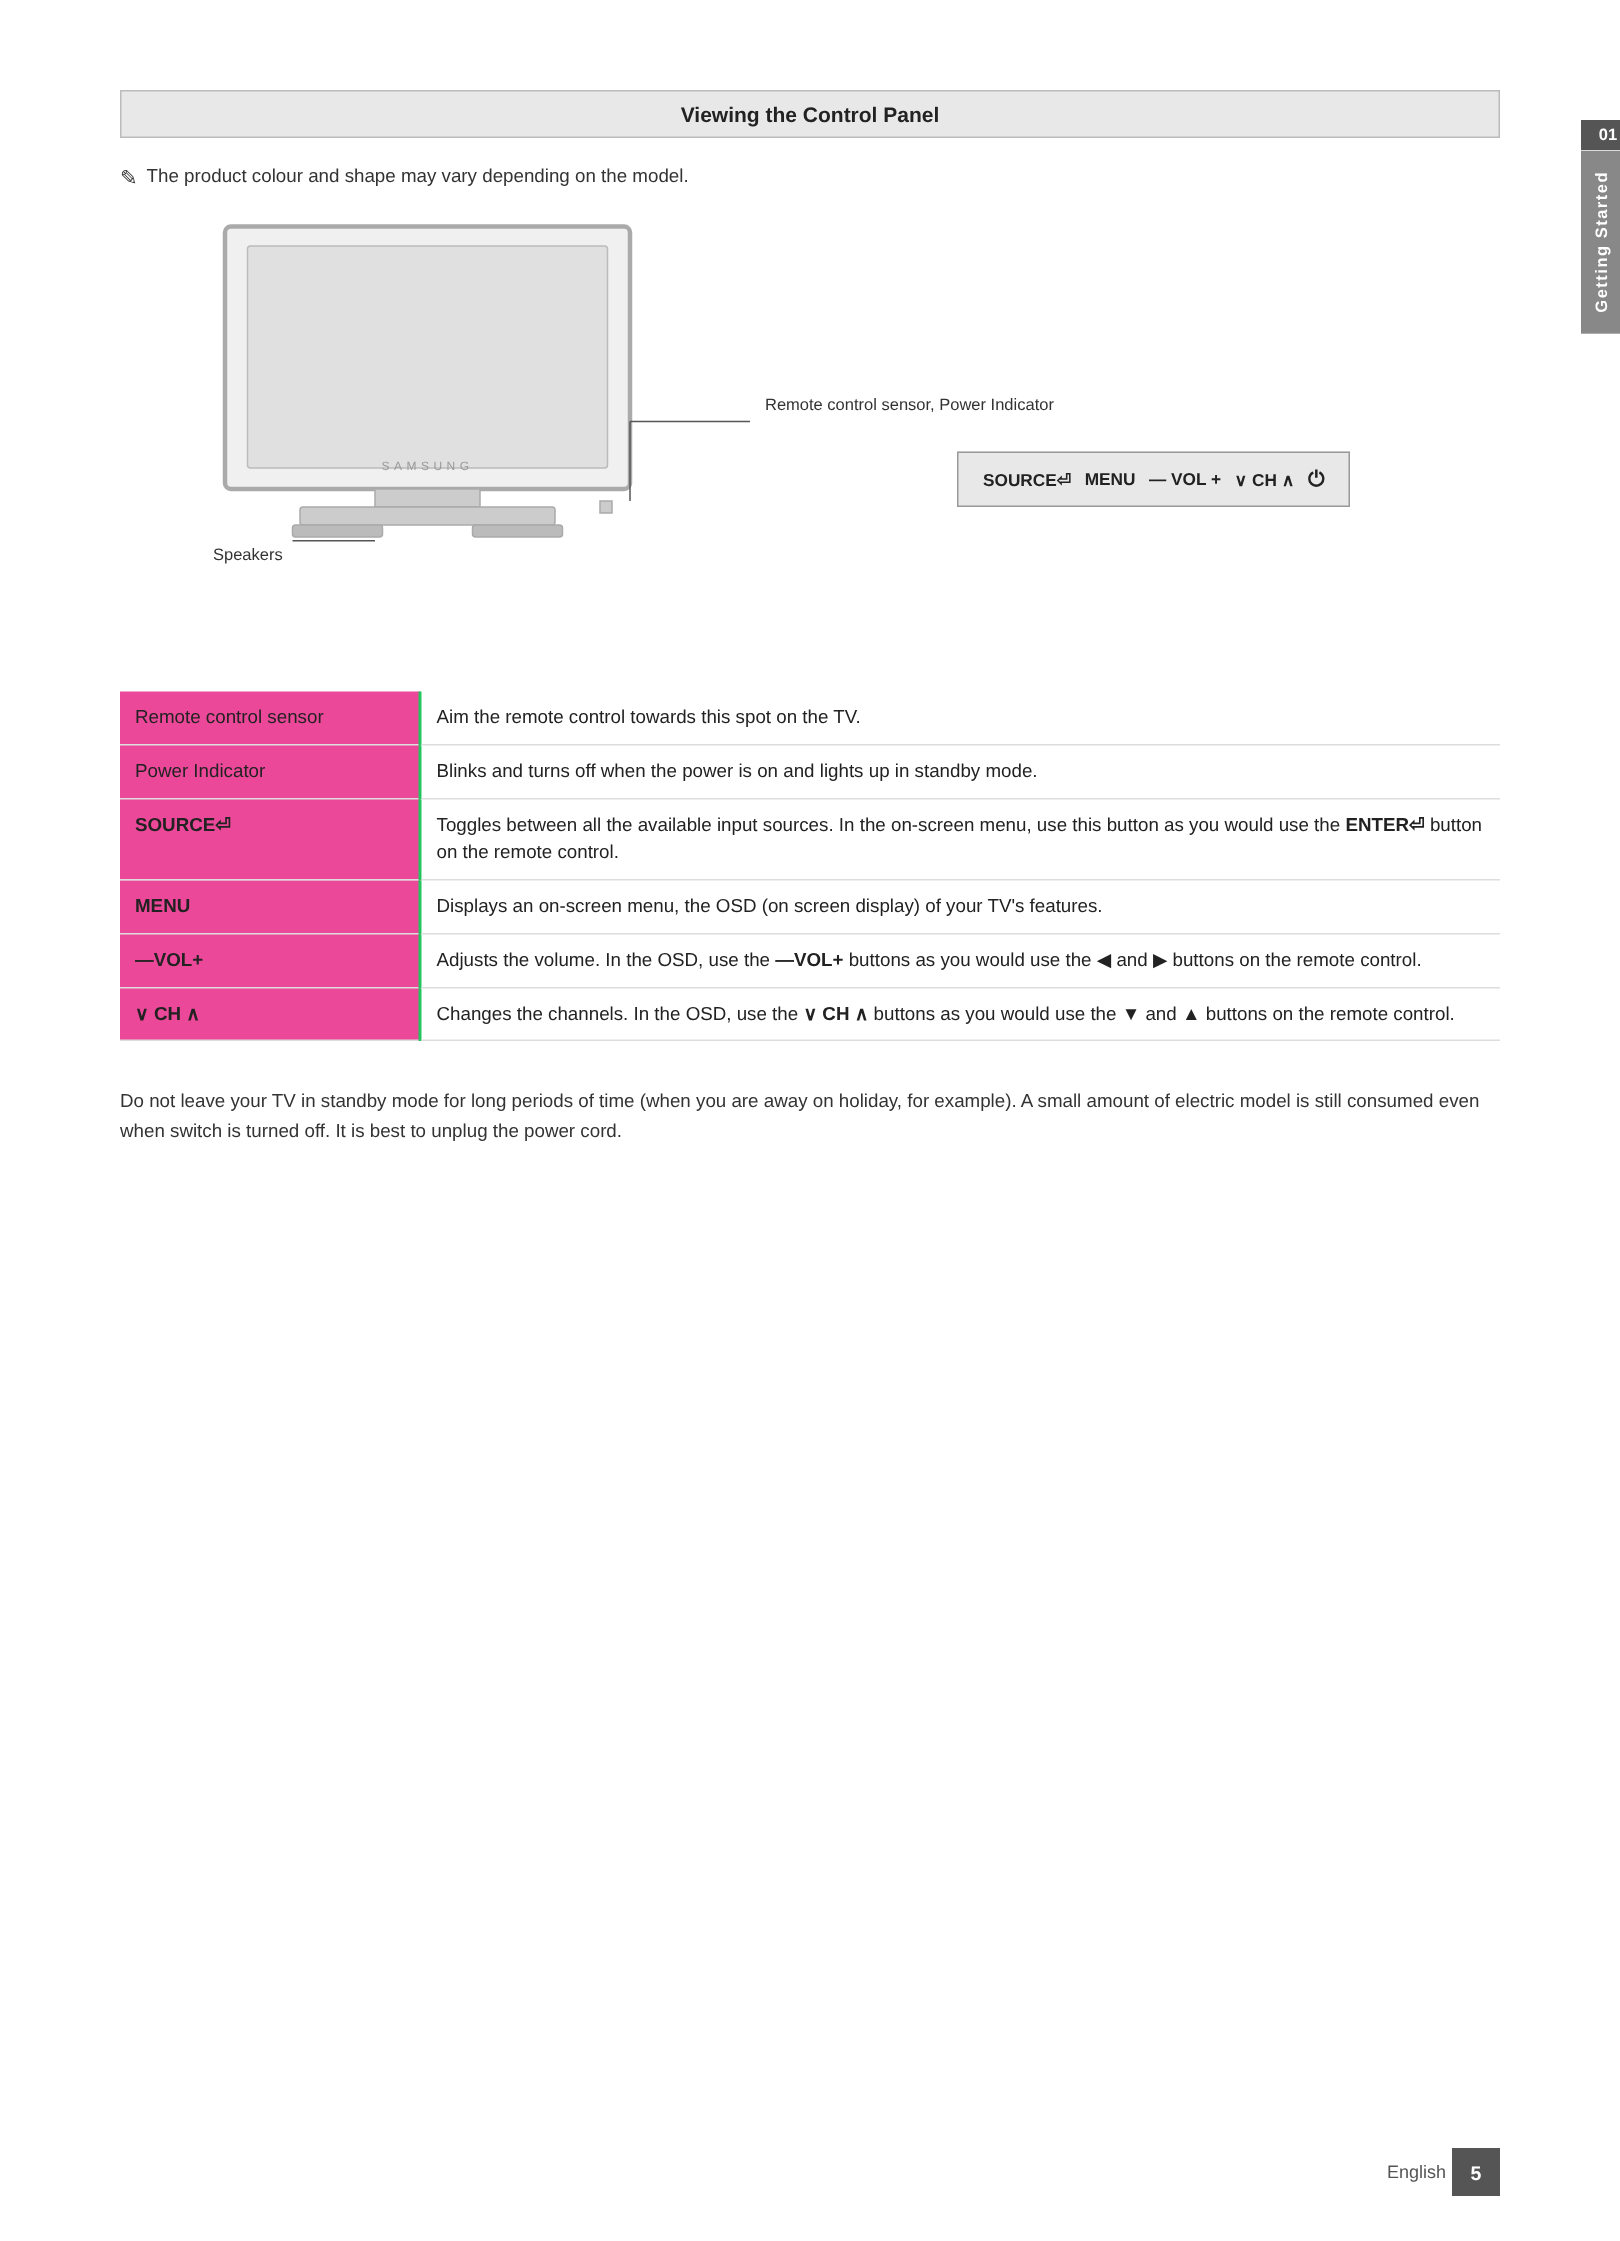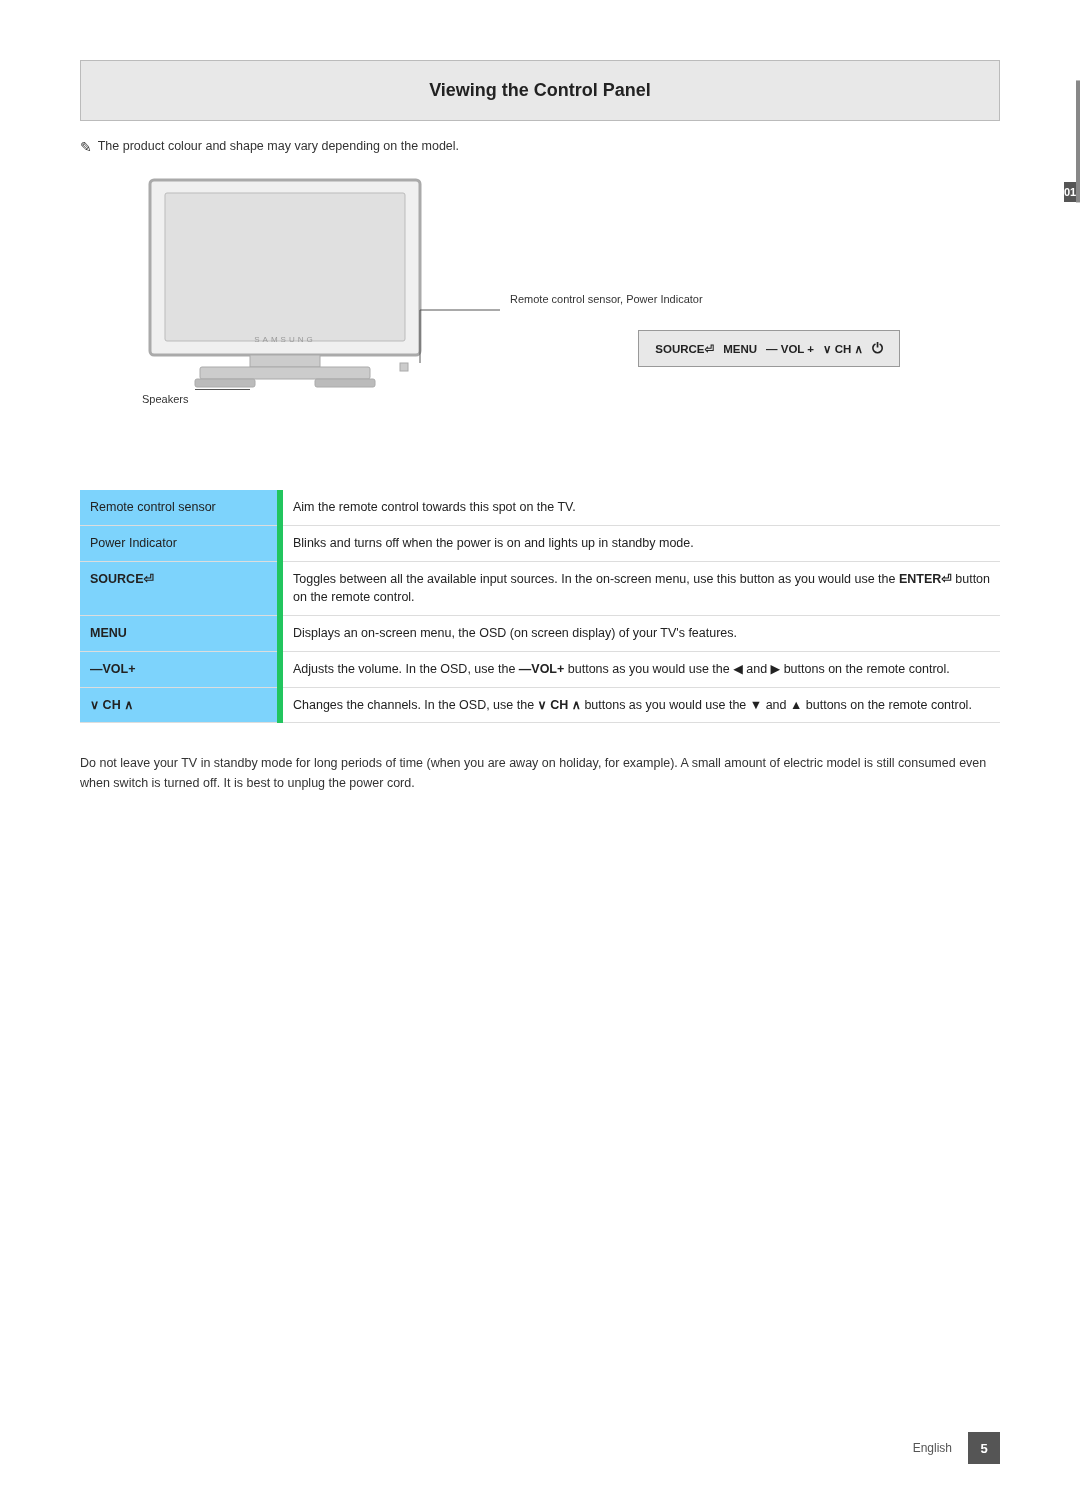--- a/index.html
+++ b/index.html
@@ -21,22 +21,22 @@
       padding: 60px 80px 60px 80px;
     }
 
     
     .side-tab {
       position: absolute;
       right: 0;
       top: 80px;
       width: 16px;
       display: flex;
-      flex-direction: row;
-      align-items: flex-end;
+      flex-direction: column;
+      align-items: center;
     }
 
     .side-tab-number {
       background: #555;
       color: #fff;
       font-size: 11px;
       font-weight: bold;
       width: 36px;
       text-align: center;
       padding: 4px 0;
@@ -54,22 +54,22 @@
       text-align: center;
       padding: 14px 8px;
       letter-spacing: 1px;
     }
 
     
     .section-title-bar {
       background: #e8e8e8;
       border: 1px solid #bbb;
       text-align: center;
-      padding: 19px 0;
-      font-size: 18px;
+      padding: 7px 0;
+      font-size: 14px;
       font-weight: bold;
       margin-bottom: 18px;
     }
 
     
     .note-line {
       font-size: 12.5px;
       color: #333;
       margin-bottom: 20px;
       display: flex;
@@ -95,22 +95,22 @@
     .control-table td {
       padding: 8px 10px;
       vertical-align: top;
       font-size: 12.5px;
       line-height: 1.5;
     }
 
     .control-table td:first-child {
       width: 200px;
       font-weight: normal;
-      background: #7dd3fc;
-      border-right: 6px solid #22c55e;
+      background: #ec4899;
+      border-right: 2px solid #22c55e;
       color: #222;
     }
 
     .control-table tr.bold-row td:first-child {
       font-weight: bold;
     }
 
     
     .standby-section {
       margin-top: 10px;
@@ -130,21 +130,21 @@
 
     
     .page-footer {
       position: absolute;
       bottom: 30px;
       left: 80px;
       right: 80px;
       display: flex;
       justify-content: flex-end;
       align-items: center;
-      gap: 16px;
+      gap: 4px;
     }
 
     .footer-lang {
       font-size: 12px;
       color: #555;
     }
 
     .footer-page {
       background: #555;
       color: #fff;

